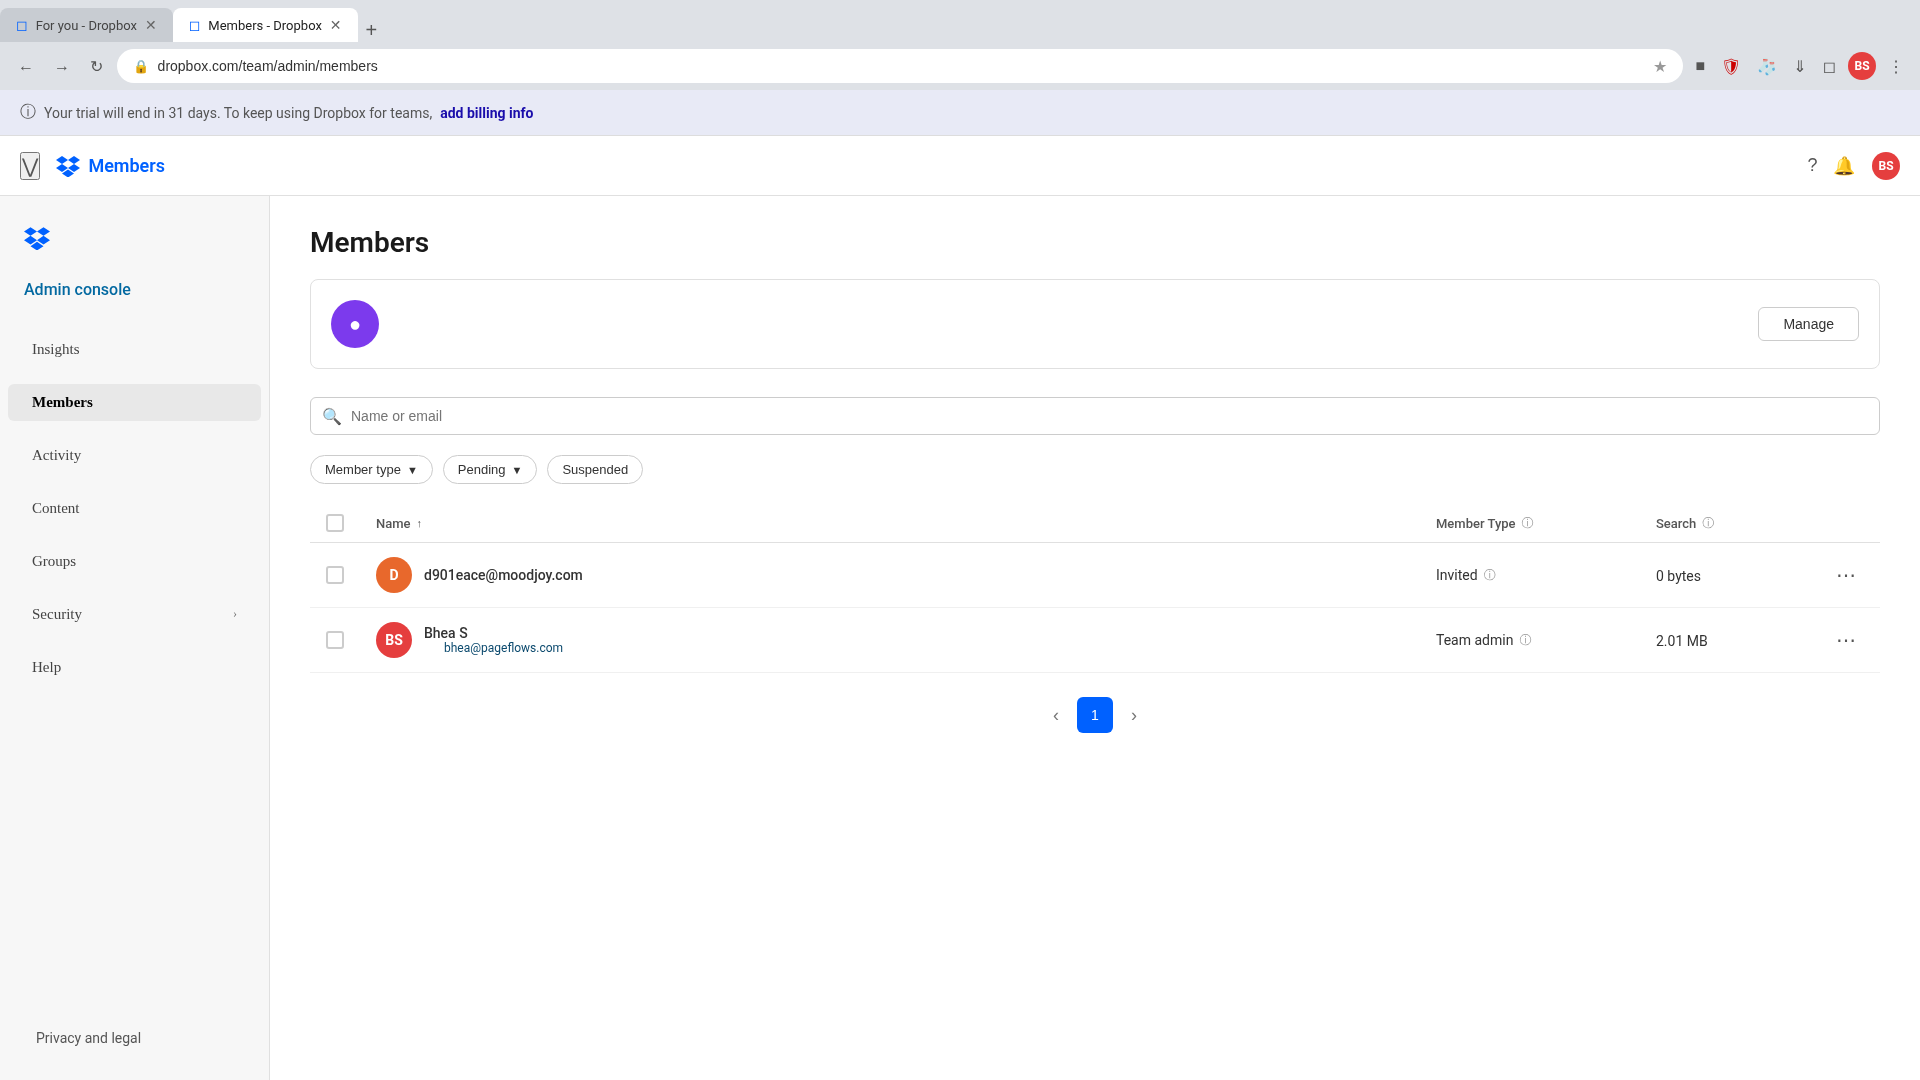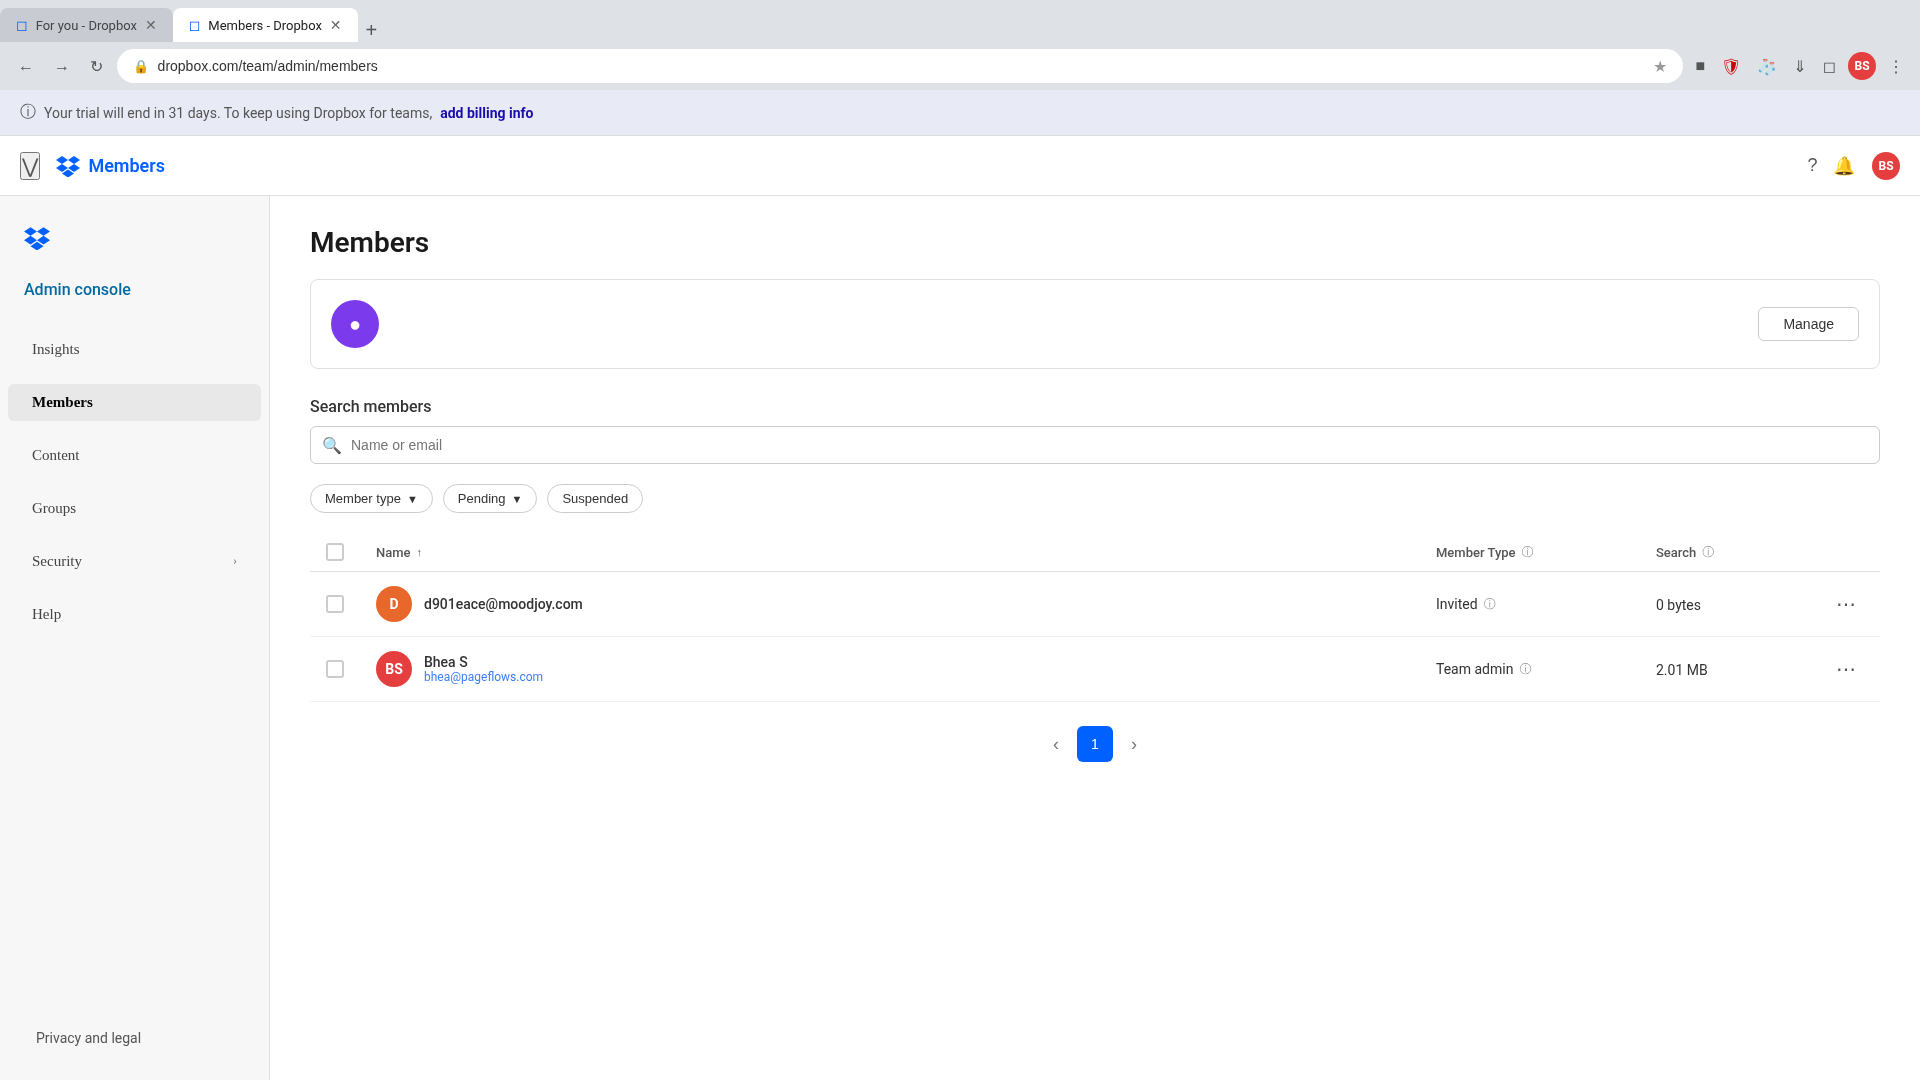--- a/index.html
+++ b/index.html
@@ -86,21 +86,21 @@
     .th-name-wrap { display: flex; align-items: center; gap: 6px; }
     .sort-icon { font-size: 11px; color: #555; }
     .th-info { font-size: 12px; color: #999; cursor: pointer; }
 
     
     .member-row-avatar { width: 36px; height: 36px; border-radius: 50%; display: flex; align-items: center; justify-content: center; color: white; font-size: 14px; font-weight: bold; }
     .avatar-orange { background: #e8682c; }
     .avatar-red { background: #e53e3e; }
     .member-info { display: flex; align-items: center; gap: 12px; }
     .member-name { font-size: 14px; color: #333; font-weight: 500; }
-    .member-email { font-size: 12px; color: #3b82f6; }
+    .member-email { font-size: 12px; color: #0c4a6e; margin-left: 20px; }
     .member-type-wrap { display: flex; align-items: center; gap: 6px; font-size: 14px; color: #333; }
     .member-type-info { font-size: 12px; color: #999; cursor: pointer; }
     .usage-text { font-size: 14px; color: #333; }
     .more-btn { background: none; border: none; font-size: 20px; color: #555; cursor: pointer; letter-spacing: 2px; }
 
     
     .pagination { display: flex; align-items: center; justify-content: center; gap: 8px; margin-top: 24px; }
     .page-nav-btn { background: none; border: none; font-size: 18px; color: #777; cursor: pointer; padding: 6px 10px; }
     .page-num-btn { width: 36px; height: 36px; border-radius: 6px; border: none; font-size: 14px; cursor: pointer; display: flex; align-items: center; justify-content: center; }
     .page-num-btn.active { background: #0061ff; color: white; }
@@ -180,20 +180,23 @@
     </div>
     <div class="sidebar-label">Admin console</div>
     <nav class="sidebar-nav">
       <div class="sidebar-item">
         <span>Insights</span>
       </div>
       <div class="sidebar-item active">
         <span>Members</span>
       </div>
       <div class="sidebar-item">
+        <span>Activity</span>
+      </div>
+      <div class="sidebar-item">
         <span>Content</span>
       </div>
       <div class="sidebar-item">
         <span>Groups</span>
       </div>
       <div class="sidebar-item">
         <span>Security</span>
         <span class="sidebar-item-expand">›</span>
       </div>
       <div class="sidebar-item">
@@ -205,21 +208,20 @@
 
   <div class="content">
     <h1 class="page-title">Members</h1>
 
     <div class="member-card">
       <div class="member-avatar-purple">●</div>
       <button class="manage-btn">Manage</button>
     </div>
 
     <div class="search-section">
-      <div class="search-label">Search members</div>
       <div class="search-input-wrap">
         <span class="search-icon-pos">🔍</span>
         <input type="text" placeholder="Name or email" style="">
       </div>
     </div>
 
     <div class="filters">
       <button class="filter-btn">
         <span>Member type</span>
         <span class="chevron">▼</span>

